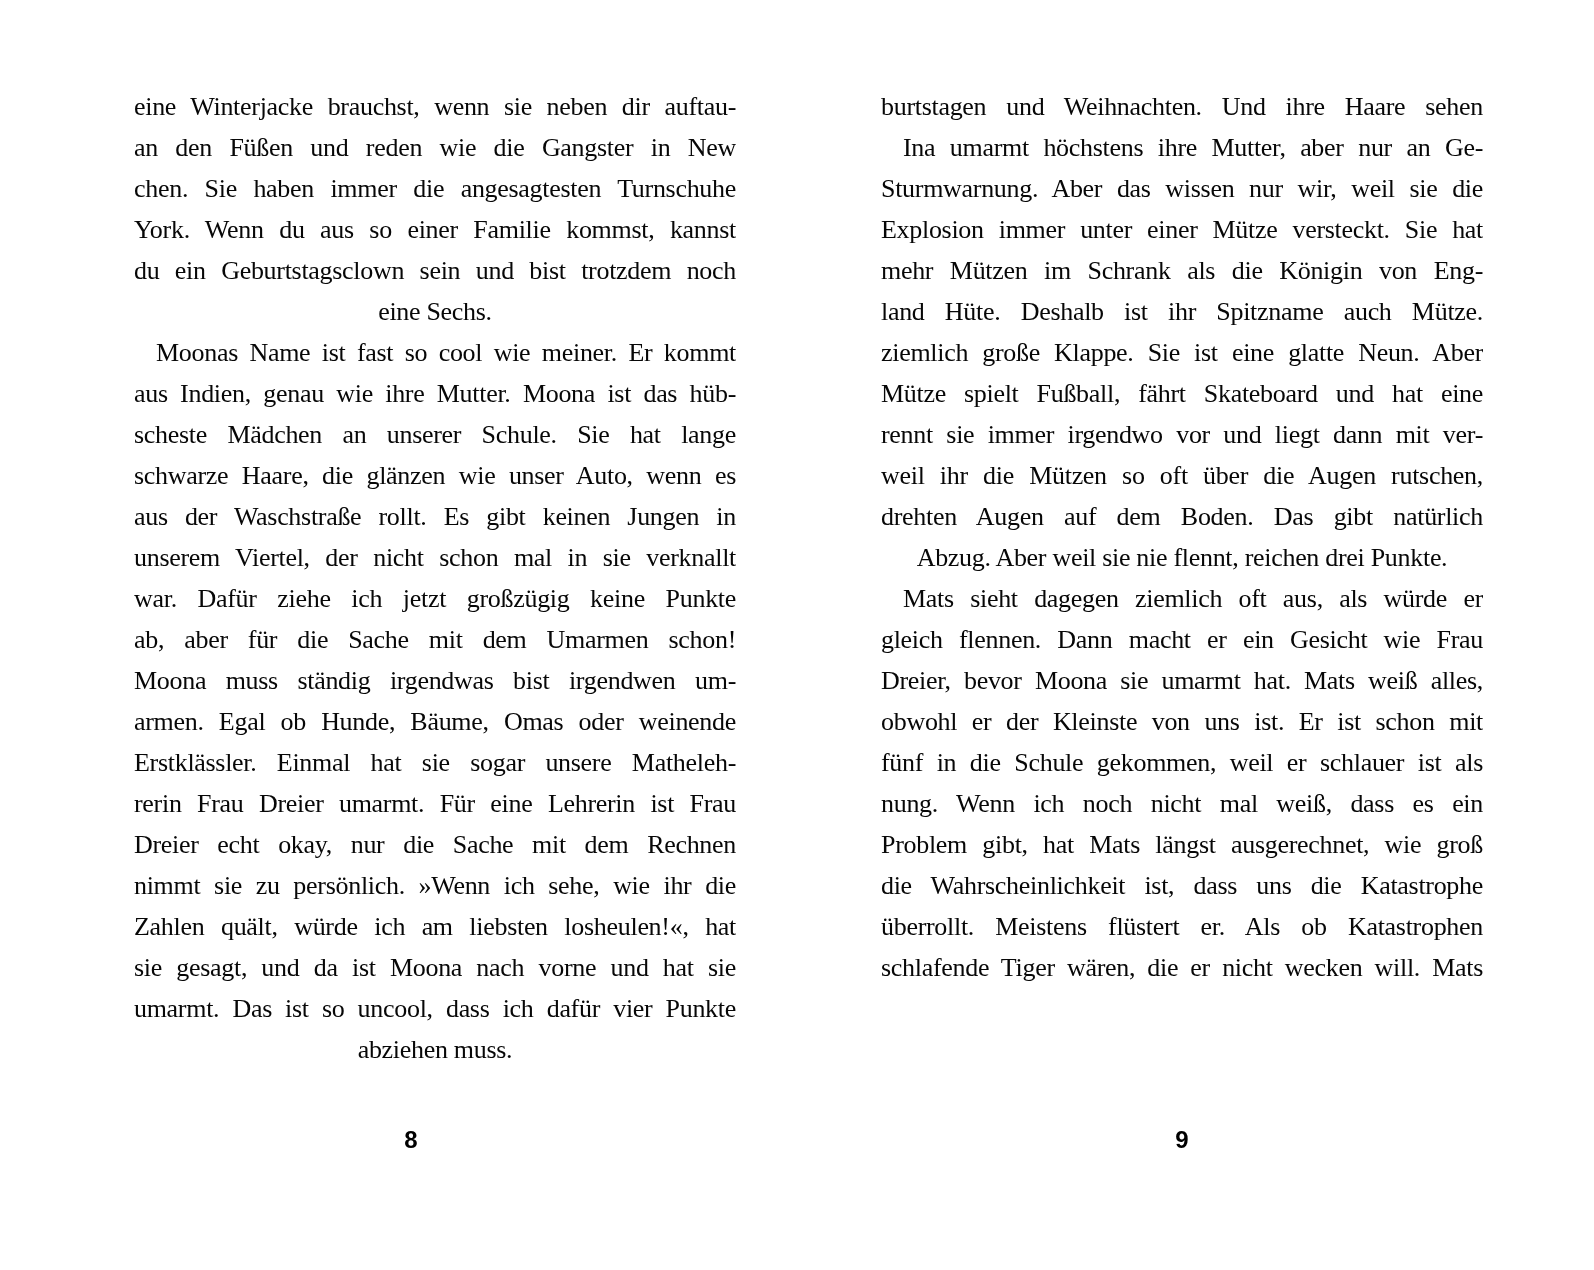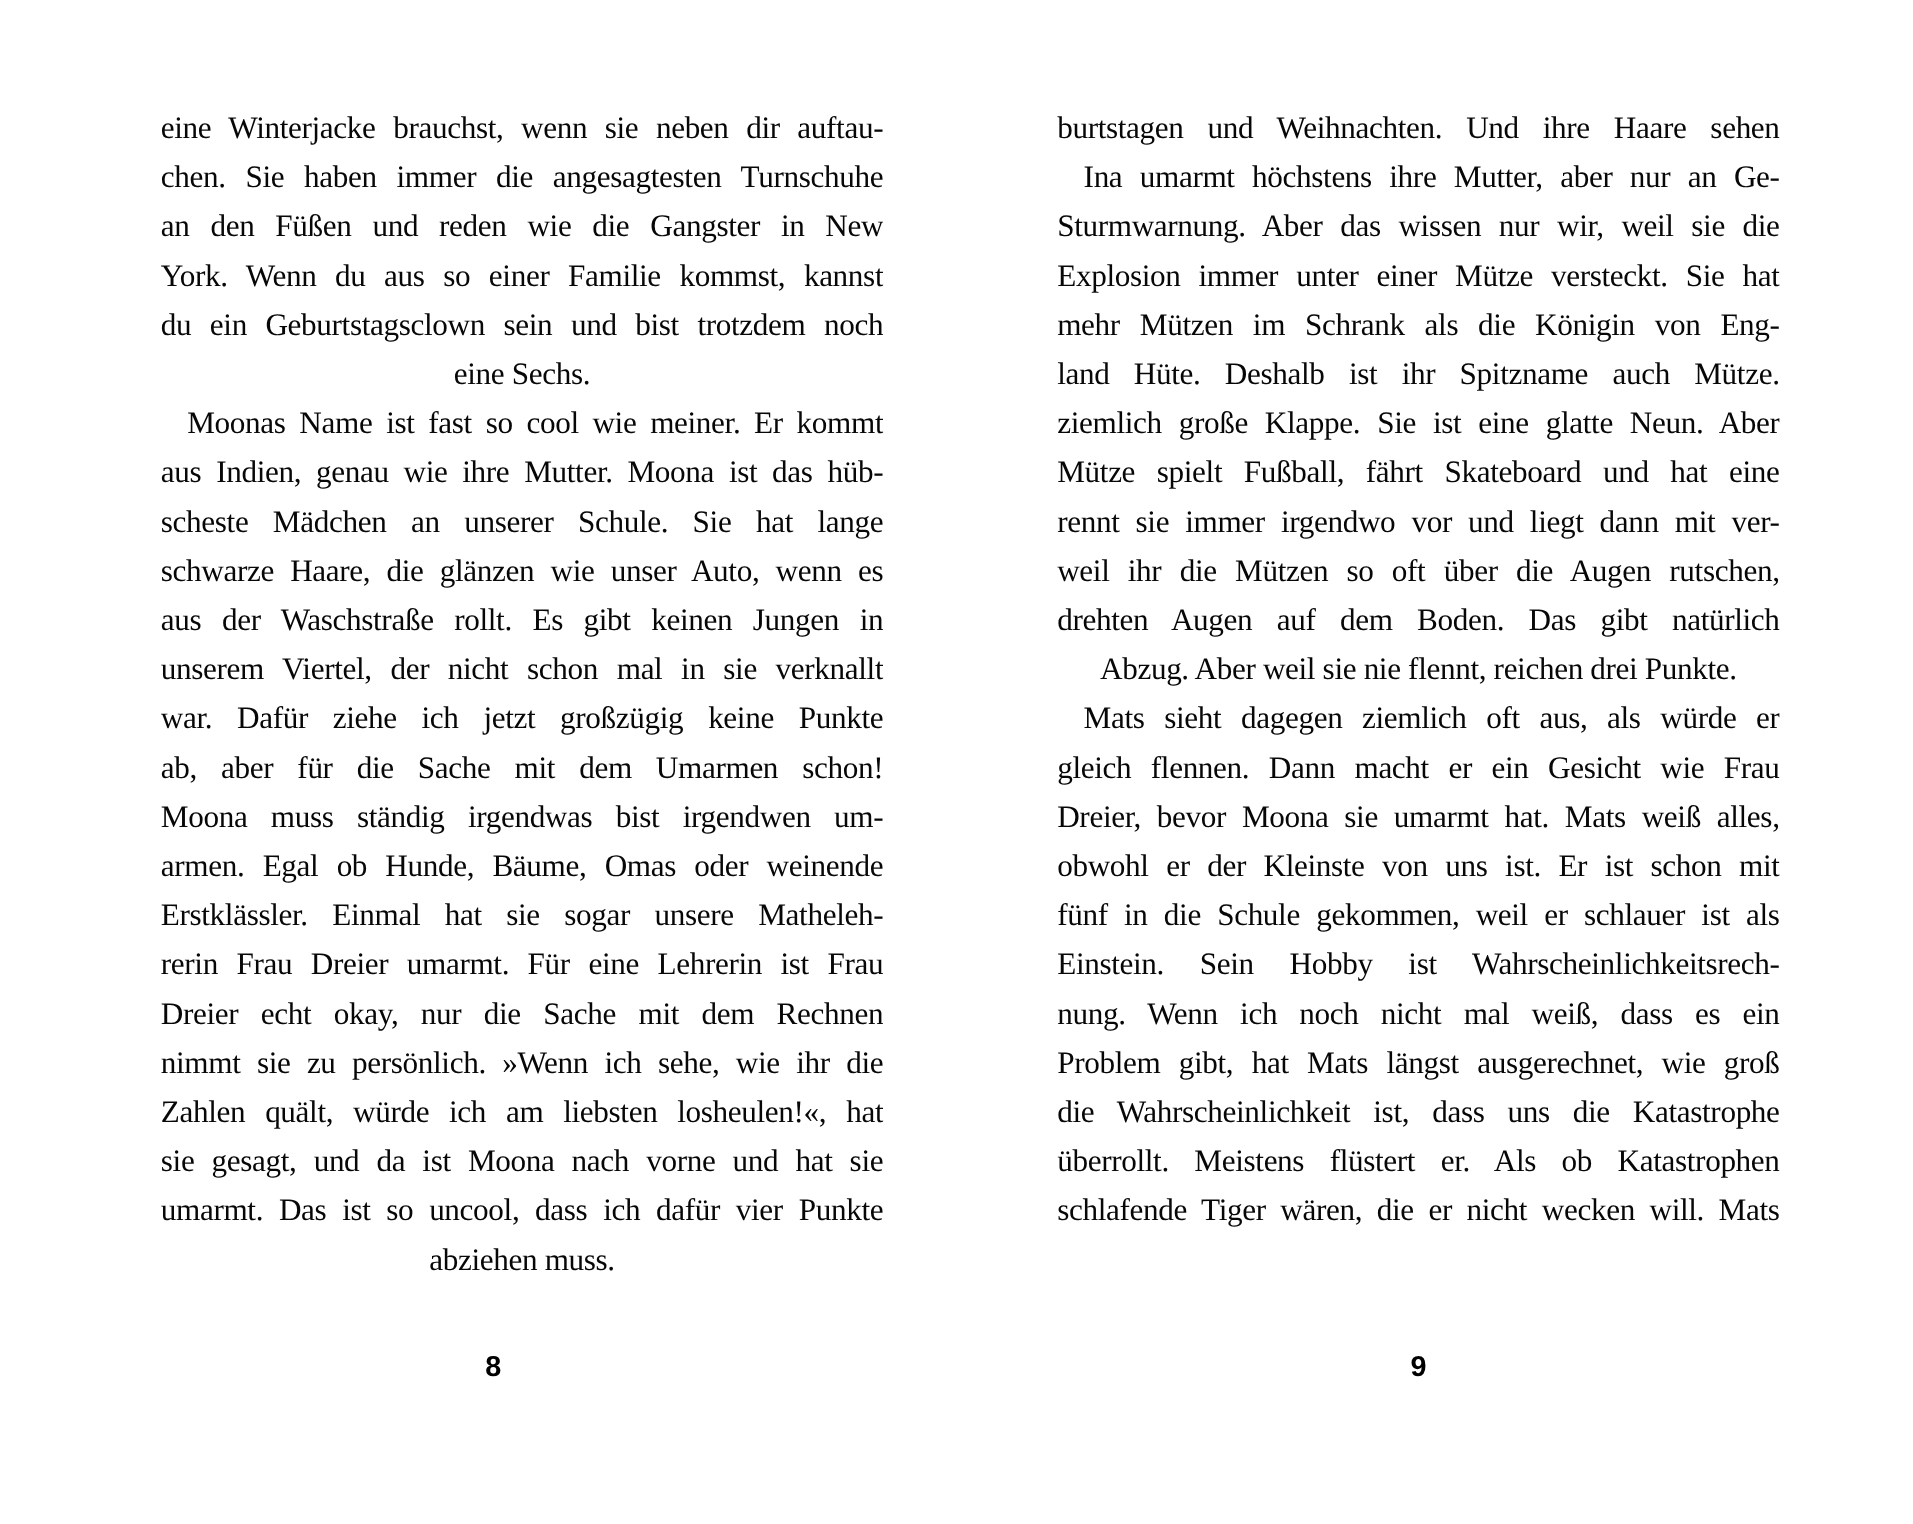--- a/index.html
+++ b/index.html
@@ -72,22 +72,22 @@
 </style>
 </head>
 <body>
 
 <div class="spread">
 
   <div class="page left">
     <div class="text-col" id="left-col">
         <div>
           <div class="line justify">eine Winterjacke brauchst, wenn sie neben dir auftau-</div>
+          <div class="line justify">an den Füßen und reden wie die Gangster in New</div>
           <div class="line justify">chen. Sie haben immer die angesagtesten Turnschuhe</div>
-          <div class="line justify">an den Füßen und reden wie die Gangster in New</div>
           <div class="line justify">York. Wenn du aus so einer Familie kommst, kannst</div>
           <div class="line justify">du ein Geburtstagsclown sein und bist trotzdem noch</div>
           <div class="line">eine Sechs.</div>
         </div>
         <div>
           <div class="line indent justify">Moonas Name ist fast so cool wie meiner. Er kommt</div>
           <div class="line justify">aus Indien, genau wie ihre Mutter. Moona ist das hüb-</div>
           <div class="line justify">scheste Mädchen an unserer Schule. Sie hat lange</div>
           <div class="line justify">schwarze Haare, die glänzen wie unser Auto, wenn es</div>
           <div class="line justify">aus der Waschstraße rollt. Es gibt keinen Jungen in</div>
@@ -124,21 +124,20 @@
           <div class="line justify">weil ihr die Mützen so oft über die Augen rutschen,</div>
           <div class="line justify">drehten Augen auf dem Boden. Das gibt natürlich</div>
           <div class="line">Abzug. Aber weil sie nie flennt, reichen drei Punkte.</div>
         </div>
         <div>
           <div class="line indent justify">Mats sieht dagegen ziemlich oft aus, als würde er</div>
           <div class="line justify">gleich flennen. Dann macht er ein Gesicht wie Frau</div>
           <div class="line justify">Dreier, bevor Moona sie umarmt hat. Mats weiß alles,</div>
           <div class="line justify">obwohl er der Kleinste von uns ist. Er ist schon mit</div>
           <div class="line justify">fünf in die Schule gekommen, weil er schlauer ist als</div>
-          <div class="line justify">Einstein. Sein Hobby ist Wahrscheinlichkeitsrech-</div>
           <div class="line justify">nung. Wenn ich noch nicht mal weiß, dass es ein</div>
           <div class="line justify">Problem gibt, hat Mats längst ausgerechnet, wie groß</div>
           <div class="line justify">die Wahrscheinlichkeit ist, dass uns die Katastrophe</div>
           <div class="line justify">überrollt. Meistens flüstert er. Als ob Katastrophen</div>
           <div class="line justify">schlafende Tiger wären, die er nicht wecken will. Mats</div>
         </div>
       </div>
     <div class="pagenum">9</div>
   </div>
 

